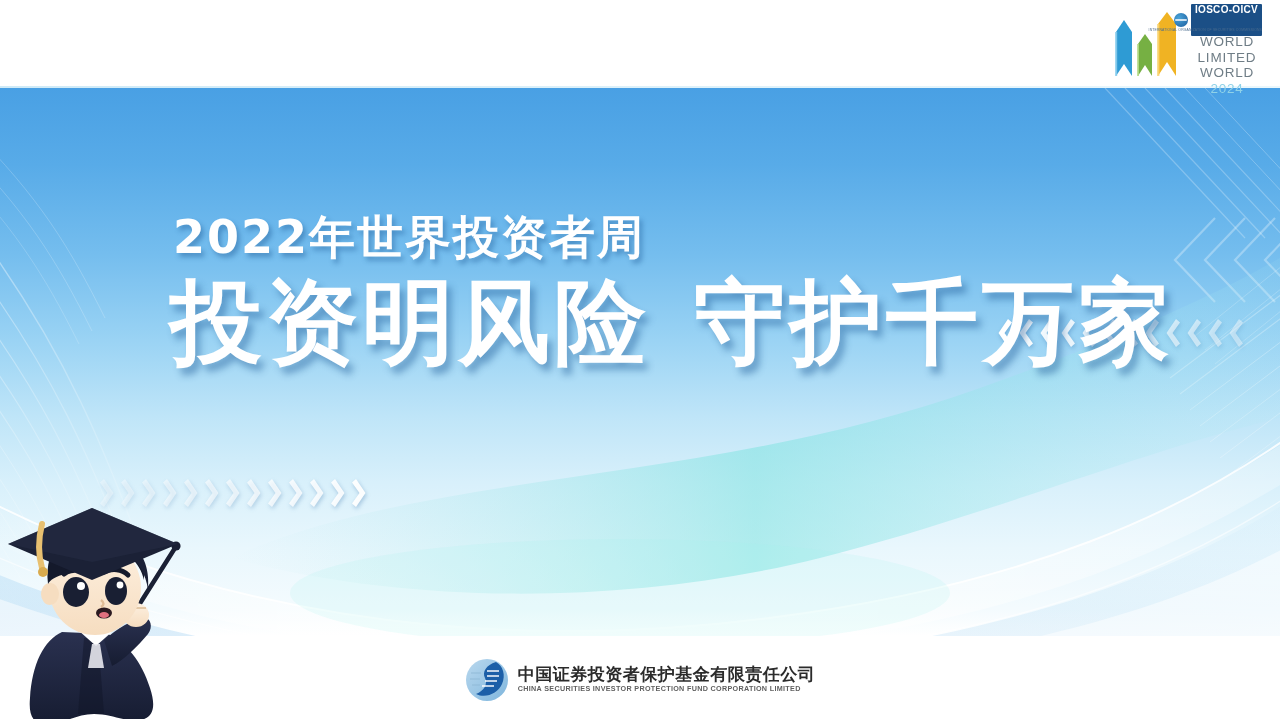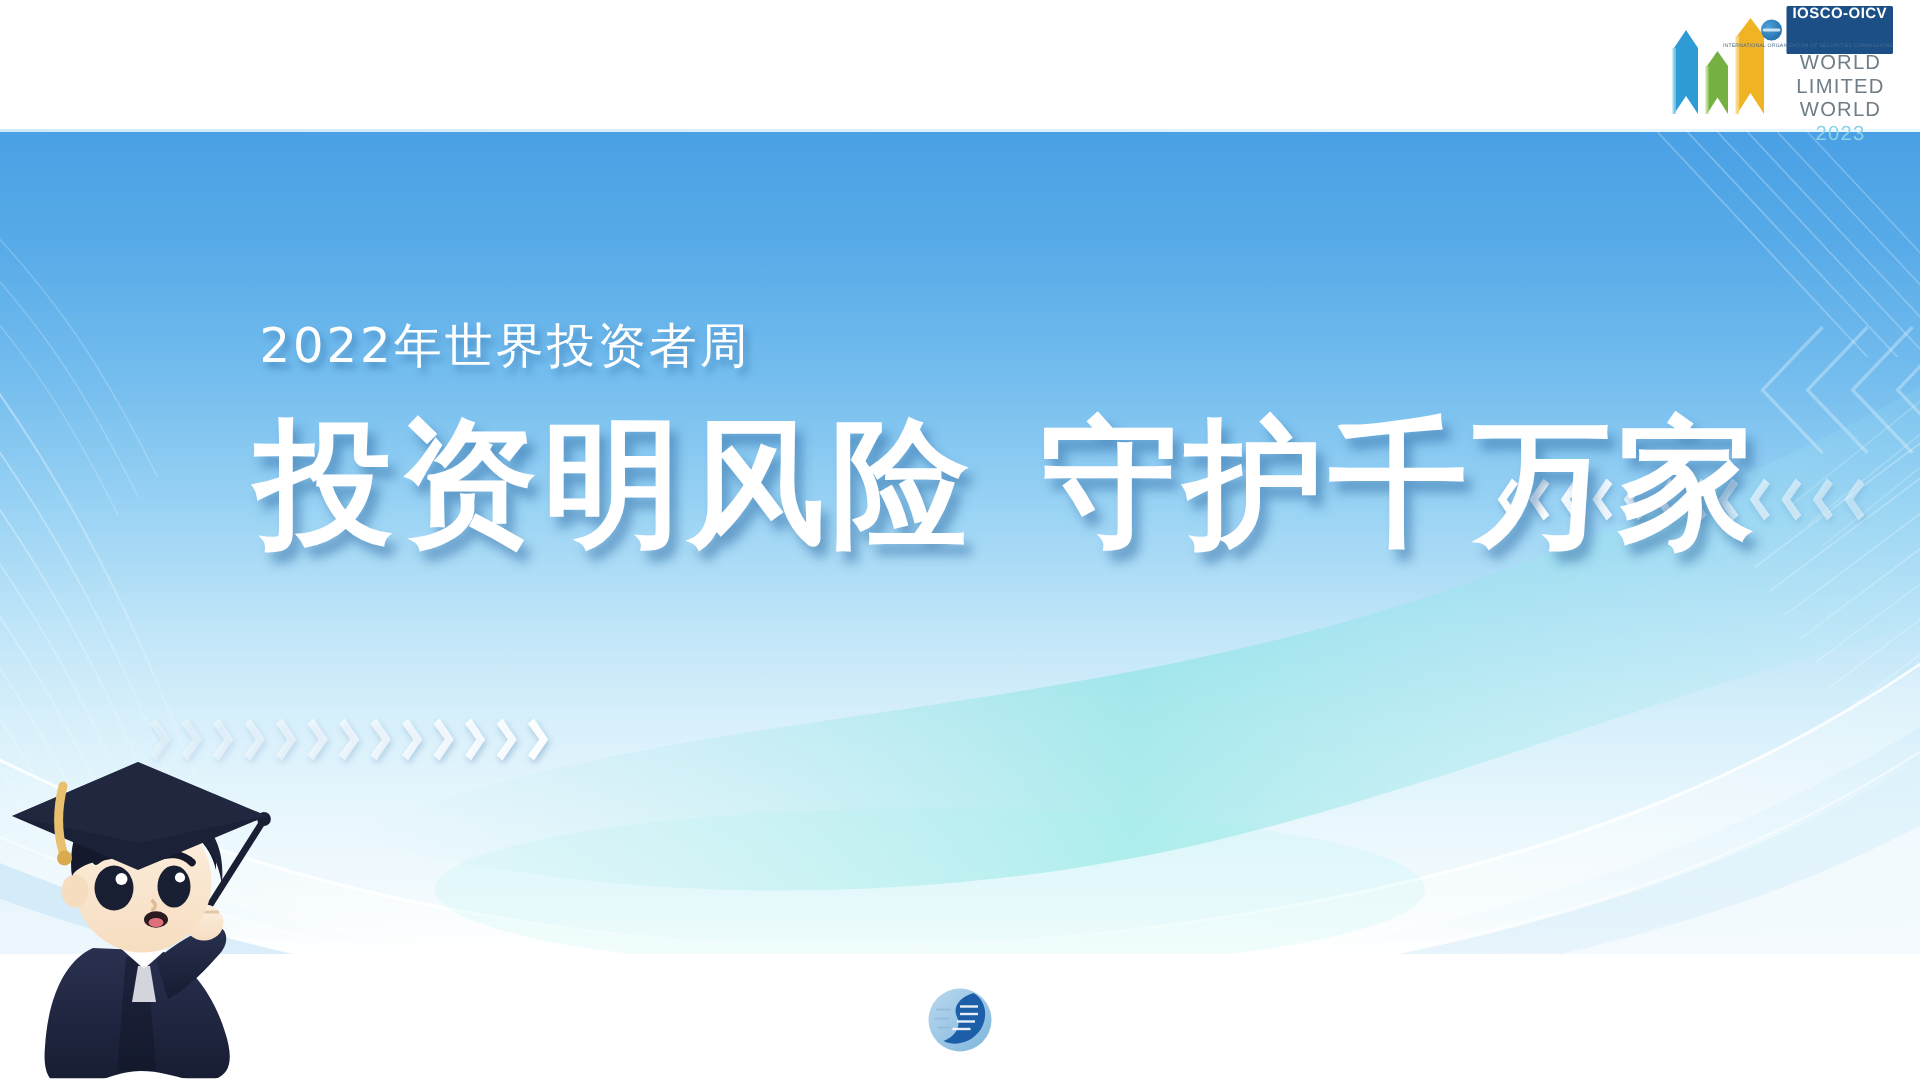--- a/index.html
+++ b/index.html
@@ -70,21 +70,21 @@
         #f4fbfe 95%,
         #ffffff 100%);
     z-index:10;
   }
   .banner svg.decor{ position:absolute; left:0; top:0; width:1280px; height:548px; }
 
   
   .kicker{
     position:absolute; left:173px; top:126px; z-index:25;
     font-family:"DejaVu Sans", sans-serif;
-    font-size:32px; font-weight:400; color:#ffffff;
+    font-size:46px; font-weight:700; color:#ffffff;
     letter-spacing:2px; line-height:1;
     text-shadow:3px 4px 5px rgba(30,90,150,.45);
     white-space:nowrap;
   }
   .headline{
     position:absolute; left:150px; top:189px; z-index:25;
     font-family:"DejaVu Sans", sans-serif;
     font-size:92px; font-weight:700; color:#ffffff;
     letter-spacing:4px; line-height:1;
     text-shadow:5px 7px 7px rgba(30,90,150,.45);
@@ -162,21 +162,21 @@
         <span class="iosco-globe"></span>
         <span class="iosco-word">IOSCO-OICV</span>
       </div>
       <div class="iosco-sub">INTERNATIONAL ORGANIZATION OF SECURITIES COMMISSIONS</div>
 
       <div class="wiw-text">
         <div>WORLD</div>
         <div>LIMITED</div>
         <div>
           <span>WORLD</span>
-          <span class="yr">2023</span>
+          <span class="yr">2024</span>
         </div>
       </div>
     </div>
   </div>
 
   <div class="banner">
 
     <svg class="decor" viewBox="0 0 1280 548" preserveAspectRatio="none">
       <defs>
         <linearGradient id="waveA" x1="0" y1="0" x2="1" y2="0">
@@ -444,16 +444,20 @@
           <line x1="22" y1="18" x2="34" y2="18"></line>
           <line x1="20" y1="23" x2="32" y2="23"></line>
           <line x1="17" y1="28" x2="29" y2="28"></line>
         </g>
         <g stroke="#8fb8d6" stroke-width="1.1" opacity=".8">
           <line x1="6" y1="15" x2="16" y2="15"></line>
           <line x1="5" y1="21" x2="15" y2="21"></line>
           <line x1="7" y1="27" x2="15" y2="27"></line>
         </g>
       </svg>
+      <div class="flogo-txt">
+        <div class="flogo-cn">中国证券投资者保护基金有限责任公司</div>
+        <div class="flogo-en">CHINA SECURITIES INVESTOR PROTECTION FUND CORPORATION LIMITED</div>
+      </div>
     </div>
   </div>
 
 </div>
 
 </body></html>

